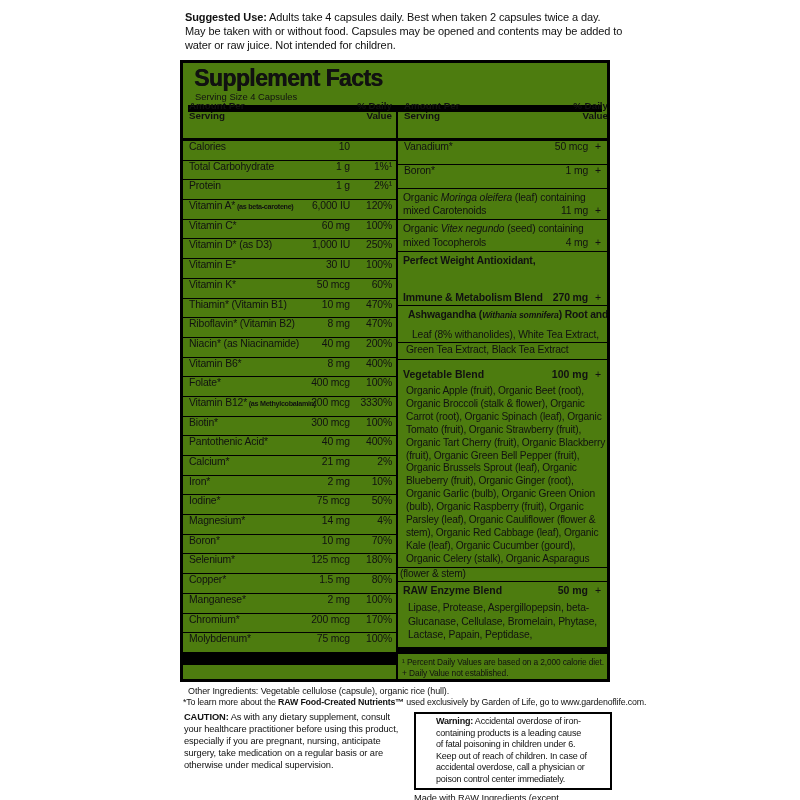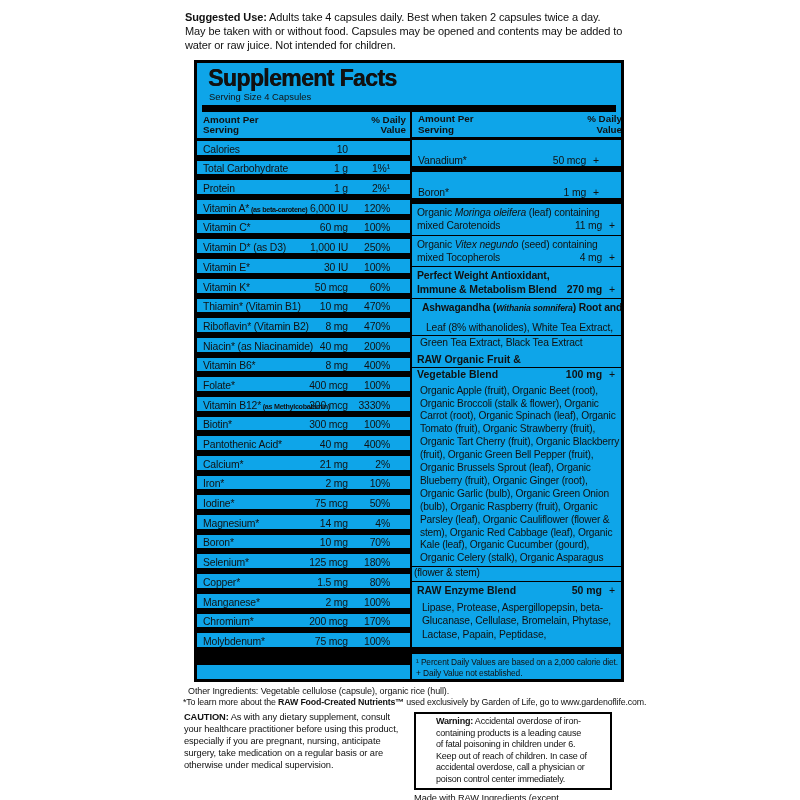--- a/index.html
+++ b/index.html
@@ -4,60 +4,60 @@
 <style>
   html,body{margin:0;padding:0;}
   body{width:800px;height:800px;background:#fff;color:#111;font-family:"Liberation Sans",sans-serif;position:relative;overflow:hidden;}
   .b{font-weight:700;}
   .it{font-style:italic;}
 
   
   .sugg{position:absolute;left:185px;top:11px;width:438px;font-size:11px;line-height:13.8px;letter-spacing:-0.1px;}
 
   
-  .panel{position:absolute;left:194px;top:60px;width:424px;height:616px;border:3px solid #000;display:flex;flex-direction:column;overflow:hidden;background:#0ea5e9;}
+  .panel{position:absolute;left:180px;top:60px;width:424px;height:616px;border:3px solid #000;display:flex;flex-direction:column;overflow:hidden;background:#4d7c0f;}
   .title{font-size:23px;font-weight:700;letter-spacing:-0.6px;padding:2px 0 0 11px;line-height:26px;text-shadow:0.5px 0 0 #111;}
   .srv{font-size:9.4px;line-height:11px;padding-left:12px;}
   .topbar{height:7px;background:#000;margin:3px 5px 0 5px;}
   .cols{flex:1;display:flex;min-height:0;}
   .col{display:flex;flex-direction:column;box-sizing:border-box;}
   .col.left{width:213px;}
   .col.right{flex:1;border-left:2px solid #000;}
-  .colhead{display:flex;justify-content:space-between;align-items:flex-end;height:29px;box-sizing:border-box;padding:2px 4px 2px 6px;border-bottom:3px solid #000;font-size:9.8px;font-weight:700;line-height:10.6px;}
+  .colhead{display:flex;justify-content:space-between;align-items:flex-end;height:29px;box-sizing:border-box;padding:2px 4px 16px 6px;border-bottom:3px solid #000;font-size:9.8px;font-weight:700;line-height:10.6px;}
   .colhead .hr{text-align:right;}
 
   
-  .nrow{display:flex;align-items:flex-end;height:19.7px;box-sizing:border-box;border-bottom:6px solid #000000;font-size:10.4px;padding:0 20px 0 6px;letter-spacing:-0.15px;}
+  .nrow{display:flex;align-items:flex-start;height:19.7px;box-sizing:border-box;border-bottom:1px solid #000000;font-size:10.4px;padding:0 4px 0 6px;letter-spacing:-0.15px;}
   .nrow .nm{flex:1;white-space:nowrap;min-width:0;}
   .nrow .nt{font-size:7.2px;letter-spacing:-0.3px;font-weight:bold;}
   .nrow .am{text-align:right;white-space:nowrap;}
   .col.left .am{width:58px;}
   .col.left .dv{width:42px;text-align:right;white-space:nowrap;}
-  .col.right .nrow{height:32px;}
+  .col.right .nrow{height:24px;}
   .col.right .am{flex:none;}
   .col.right .dv{width:20px;text-align:center;white-space:nowrap;}
   .endbar{height:12px;background:#000;}
 
   
   .block2{border-bottom:1px solid #000;font-size:10.3px;line-height:13.2px;padding:2px 4px 2px 5px;letter-spacing:-0.15px;}
   .block2 .l2{display:flex;align-items:baseline;}
   .block2 .l2 .txt{flex:1;}
   .block2 .am{text-align:right;white-space:nowrap;}
   .block2 .dv{width:20px;text-align:center;}
   .blendhead{font-weight:700;font-size:10.5px;line-height:13.8px;padding:2px 4px 1px 5px;border-bottom:1.5px solid #000;letter-spacing:-0.15px;}
   .blendhead .l2{display:flex;align-items:baseline;}
-  .blendhead .l2 .txt{flex:1;}
+  .blendhead .l2 .txt{flex:1;margin-top:23px;}
   .blendhead .dv{width:20px;text-align:center;font-weight:400;}
   .ashwa{font-size:10.3px;padding:3px 4px 0 10px;letter-spacing:-0.15px;white-space:nowrap;font-weight:bold;}
   .ashwa .it{font-size:8.6px;}
   .gapline{height:11px;}
   .tea1{font-size:10.3px;padding:2px 4px 2px 14px;border-bottom:1px solid #000;letter-spacing:-0.15px;white-space:nowrap;}
   .tea2{font-size:10.3px;padding:1px 4px 2px 8px;letter-spacing:-0.15px;white-space:nowrap;}
   .blend2a{font-weight:700;font-size:10.5px;padding:3px 4px 0 5px;line-height:12px;}
-  .blend2b{font-weight:700;font-size:10.5px;display:flex;align-items:center;border-top:1.5px solid #000;margin-top:2px;padding:0 4px 1px 5px;line-height:13px;}
+  .blend2b{font-weight:700;font-size:10.5px;display:flex;align-items:center;border-top:1.5px solid #000;margin-top:2px;padding:8px 4px 1px 5px;line-height:13px;}
   .blend2b .txt{flex:1;}
   .blend2b .dv{width:20px;text-align:center;font-weight:400;}
   .fv{font-size:10.2px;line-height:12.9px;padding:3px 2px 0 8px;letter-spacing:-0.18px;}
   .fvlast{font-size:10.2px;line-height:12.5px;padding:0 4px 1px 2px;border-top:1.5px solid #000;margin-top:1px;letter-spacing:-0.18px;}
   .blend3{font-weight:700;font-size:10.5px;display:flex;align-items:baseline;border-top:1.5px solid #000;padding:1px 4px 1px 5px;line-height:14px;}
   .blend3 .txt{flex:1;}
   .blend3 .dv{width:20px;text-align:center;font-weight:400;}
   .enzymes{font-size:10.3px;line-height:13.6px;padding:3px 6px 3px 10px;letter-spacing:-0.15px;}
   .rendbar{height:11px;background:#000;margin-top:2px;}
   .fnote1{font-size:8.4px;line-height:11.2px;padding:3px 2px 0 4px;letter-spacing:-0.12px;white-space:nowrap;}
@@ -269,21 +269,20 @@
           <span class="am">270 mg</span>
           <span class="dv">+</span>
         </div>
       </div>
 
       <div class="ashwa"><span>Ashwagandha (</span><span class="it">Withania somnifera</span><span>) Root and</span></div>
       <div class="gapline"></div>
       <div class="tea1">Leaf (8% withanolides), White Tea Extract,</div>
       <div class="tea2">Green Tea Extract, Black Tea Extract</div>
 
-      <div class="blend2a">RAW Organic Fruit &amp;</div>
       <div class="blend2b">
         <span class="txt">Vegetable Blend</span>
         <span class="am">100 mg</span>
         <span class="dv">+</span>
       </div>
       <div class="fv">Organic Apple (fruit), Organic Beet (root), Organic Broccoli (stalk &amp; flower), Organic Carrot (root), Organic Spinach (leaf), Organic Tomato (fruit), Organic Strawberry (fruit), Organic Tart Cherry (fruit), Organic Blackberry (fruit), Organic Green Bell Pepper (fruit), Organic Brussels Sprout (leaf), Organic Blueberry (fruit), Organic Ginger (root), Organic Garlic (bulb), Organic Green Onion (bulb), Organic Raspberry (fruit), Organic Parsley (leaf), Organic Cauliflower (flower &amp; stem), Organic Red Cabbage (leaf), Organic Kale (leaf), Organic Cucumber (gourd), Organic Celery (stalk), Organic Asparagus</div>
       <div class="fvlast">(flower &amp; stem)</div>
 
       <div class="blend3">
         <span class="txt">RAW Enzyme Blend</span>

